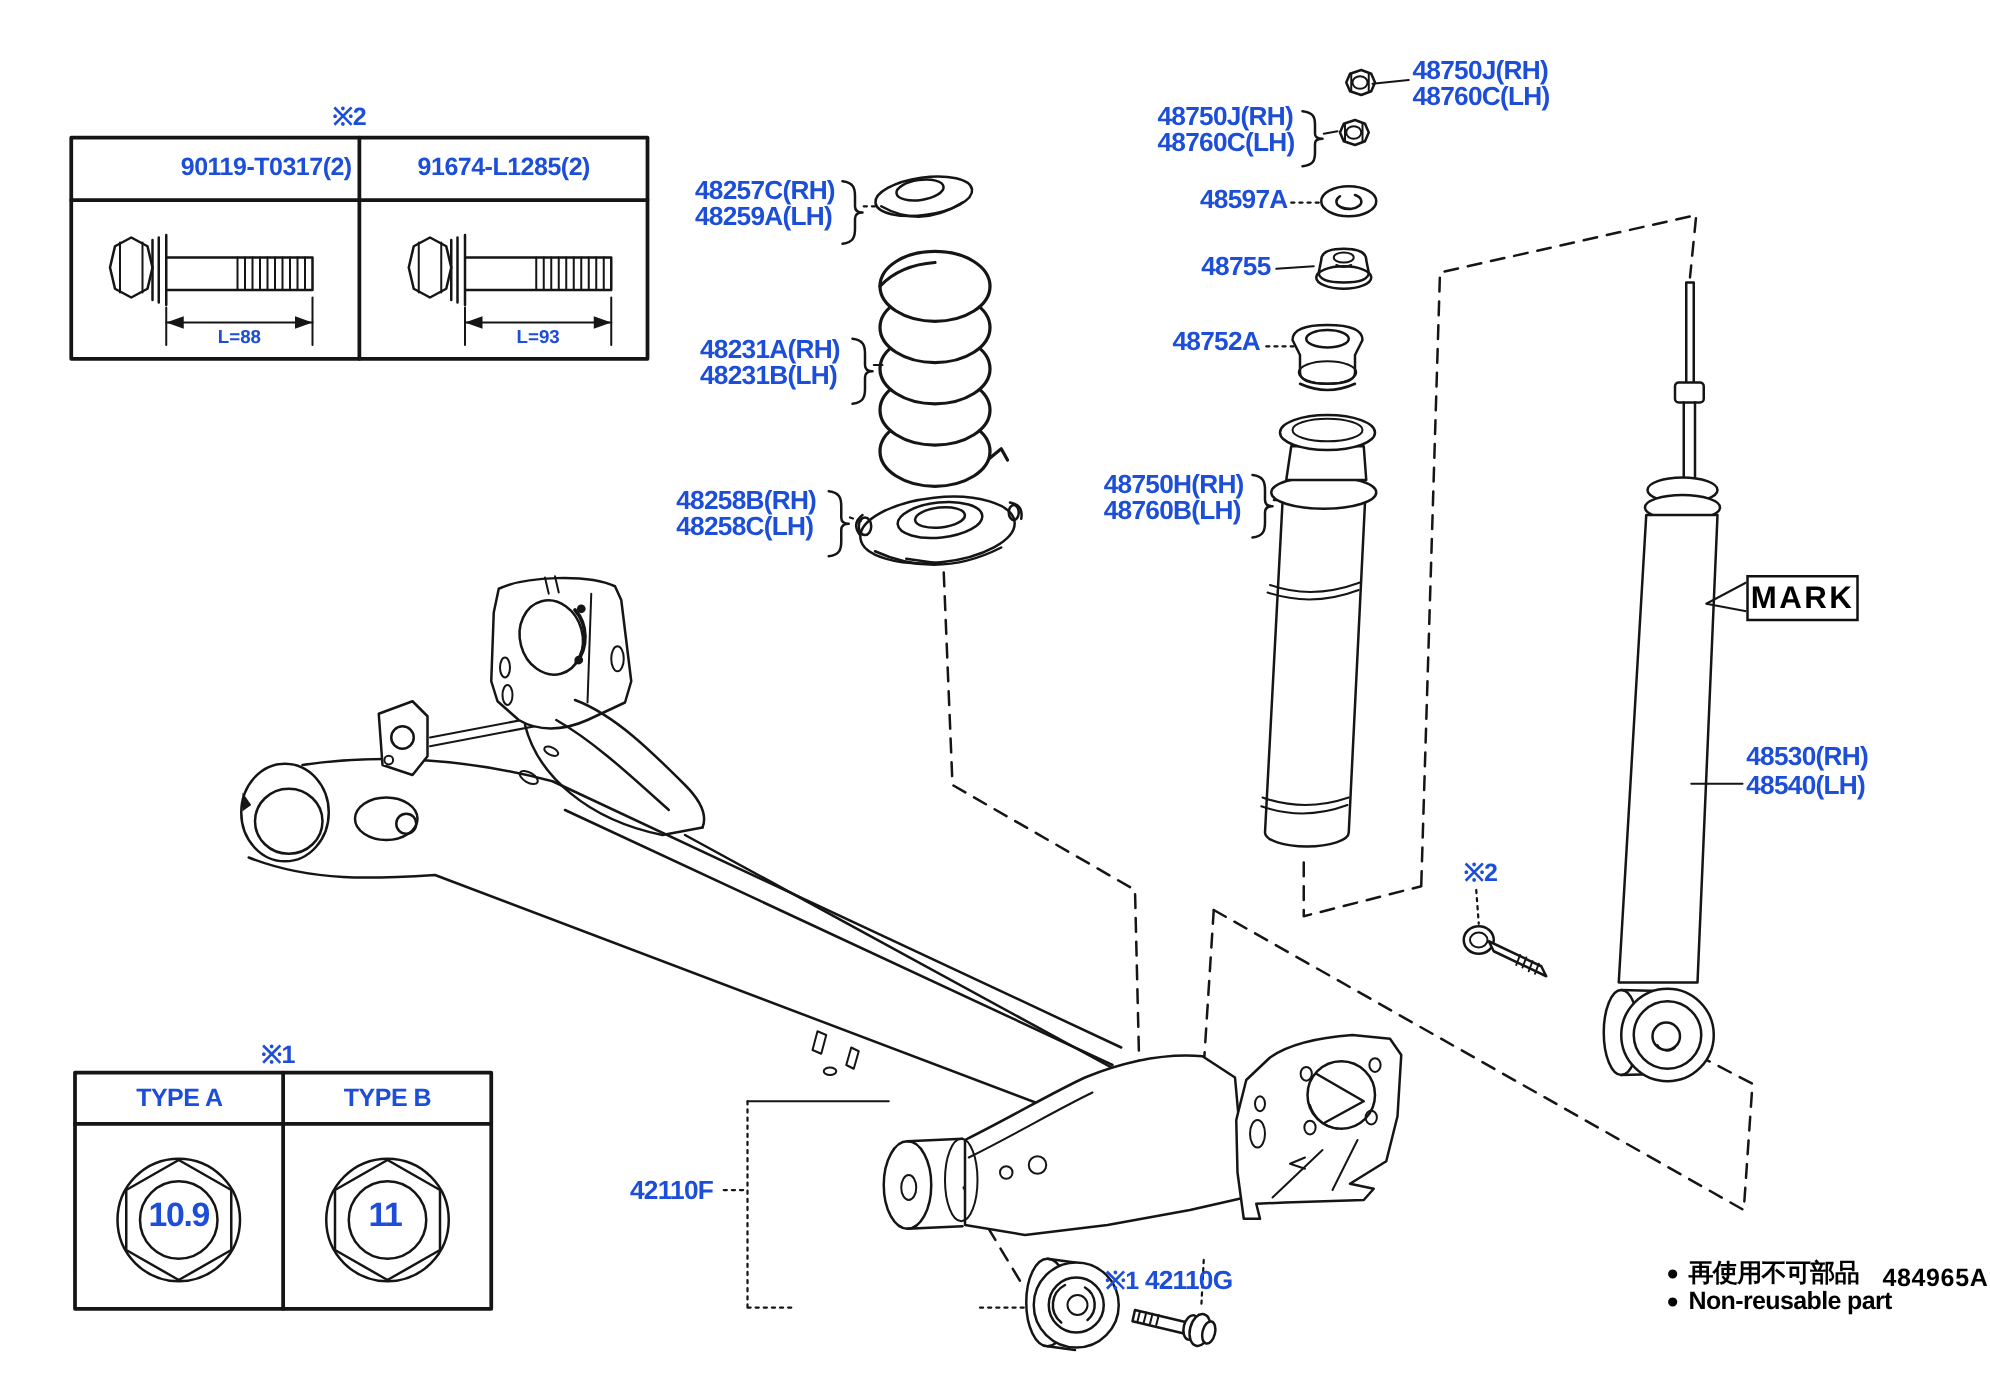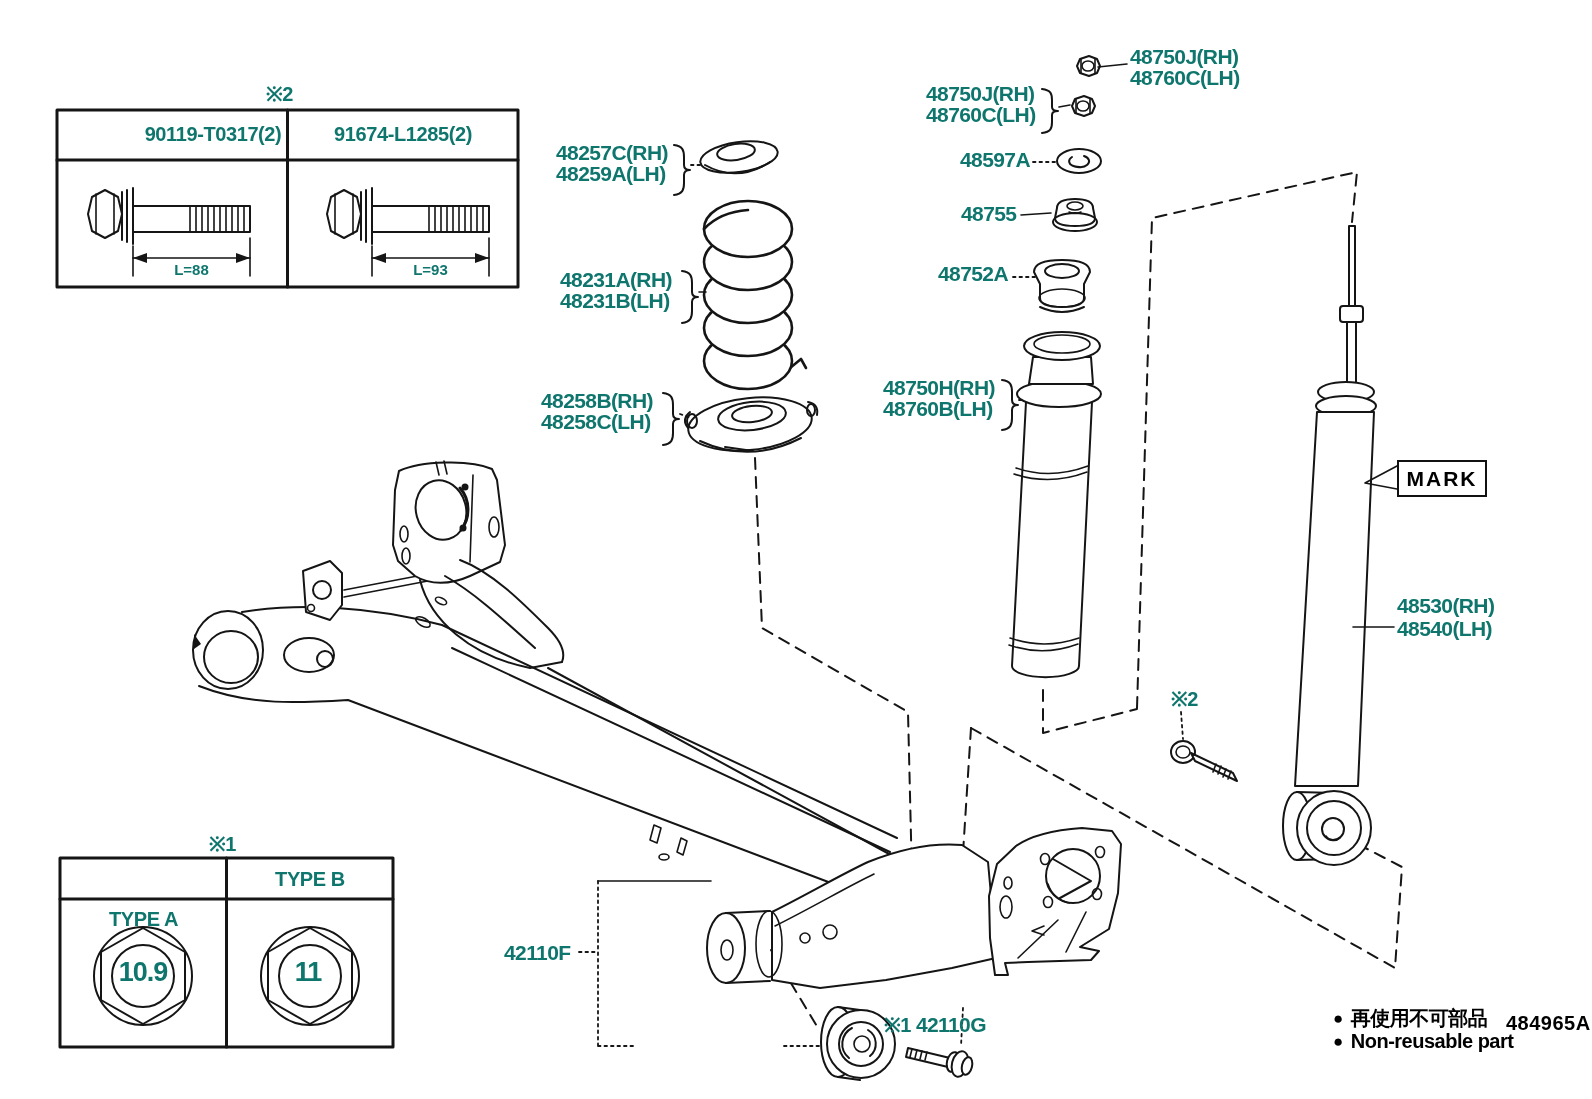--- a/index.html
+++ b/index.html
@@ -1,30 +1,30 @@
 <!DOCTYPE html>
 <html><head>
 <meta charset="utf-8">
 <style>
   html,body{margin:0;padding:0;background:#fff;}
   .stage{position:relative;width:1592px;height:1099px;background:#fff;overflow:hidden;
          font-family:"Liberation Sans",sans-serif;color:#000;}
   .stage svg{position:absolute;left:0;top:0;}
   .lbl{position:absolute;font-weight:700;font-size:21px;line-height:21px;
-       letter-spacing:-0.6px;white-space:nowrap;color:#0f766e;}
+       letter-spacing:-0.6px;white-space:nowrap;color:#1d4ed8;}
   .lh23{line-height:23px;}
   .lh28{line-height:28px;font-size:22px;}
   .ref{font-size:20px;font-weight:700;}
   .ctr{text-align:center;}
   .hdr{font-size:20px;letter-spacing:-0.4px;}
   .dim{font-size:15px;letter-spacing:0;}
   .nutnum{font-size:27px;letter-spacing:-1px;}
   .mark-box{position:absolute;left:1397px;top:460px;width:86px;height:33px;
             border:2.5px solid #111;display:flex;align-items:center;justify-content:center;
-            font-weight:700;font-size:21px;letter-spacing:2px;background:#fff;}
+            font-weight:700;font-size:25px;letter-spacing:2px;background:#fff;}
   .legend-line{position:absolute;font-weight:700;font-size:20px;letter-spacing:-0.5px;white-space:nowrap;}
   .bullet{font-size:17px;margin-right:8px;position:relative;top:-1px;}
   .docnum{position:absolute;font-weight:700;font-size:20px;letter-spacing:0.5px;}
   
   .s{stroke:#151515;fill:none;stroke-width:2;stroke-linecap:round;stroke-linejoin:round;}
   .sf{stroke:#151515;fill:#fff;stroke-width:2;stroke-linecap:round;stroke-linejoin:round;}
   .sw3{stroke-width:2.6;}
   .thin{stroke-width:1.6;}
   .thick{stroke-width:3;}
   .dash{stroke-dasharray:11 8;stroke-width:2;}
@@ -332,21 +332,21 @@
 
 <div class="lbl ref" style="left:266px;top:84px;">※2</div>
 <div class="lbl ref" style="left:209px;top:834px;">※1</div>
 <div class="lbl ref" style="left:1171px;top:689px;">※2</div>
 
 <div class="lbl hdr ctr" style="left:57px;top:124px;width:230px;margin-left:41px;">90119-T0317(2)</div>
 <div class="lbl hdr ctr" style="left:288px;top:124px;width:230px;">91674-L1285(2)</div>
 <div class="lbl dim ctr" style="left:133px;top:259px;width:117px;">L=88</div>
 <div class="lbl dim ctr" style="left:372px;top:259px;width:117px;">L=93</div>
 
-<div class="lbl hdr ctr" style="left:60px;top:869px;width:167px;margin-top:40px;">TYPE A</div>
+<div class="lbl hdr ctr" style="left:60px;top:869px;width:167px;">TYPE A</div>
 <div class="lbl hdr ctr" style="left:227px;top:869px;width:166px;">TYPE B</div>
 <div class="lbl nutnum ctr" style="left:93px;top:962px;width:100px;">10.9</div>
 <div class="lbl nutnum ctr" style="left:260px;top:962px;width:96px;">11</div>
 
 <div class="legend-line" style="left:1333px;top:1005px;">
   <span class="bullet">●</span><span>再使用不可部品</span>
 </div>
 <div class="legend-line" style="left:1333px;top:1030px;">
   <span class="bullet">●</span><span>Non-reusable part</span>
 </div>

